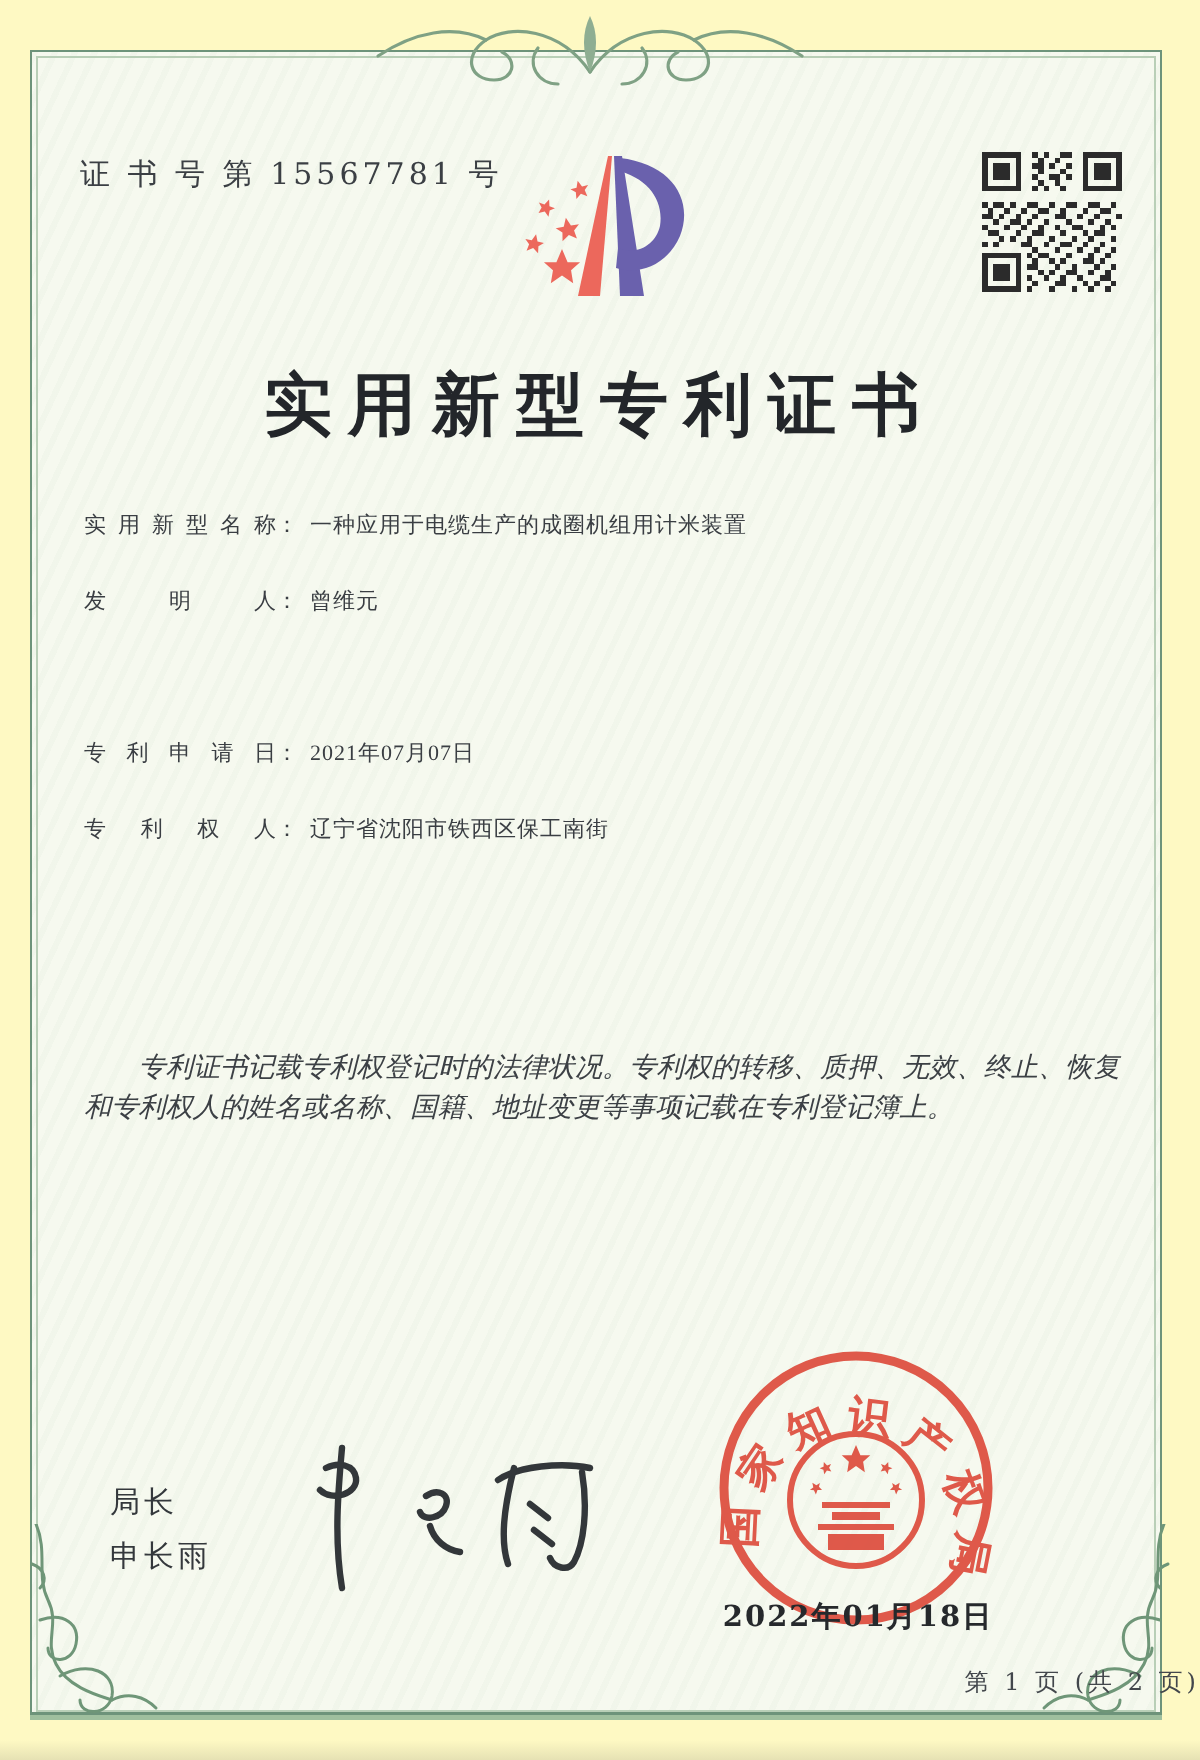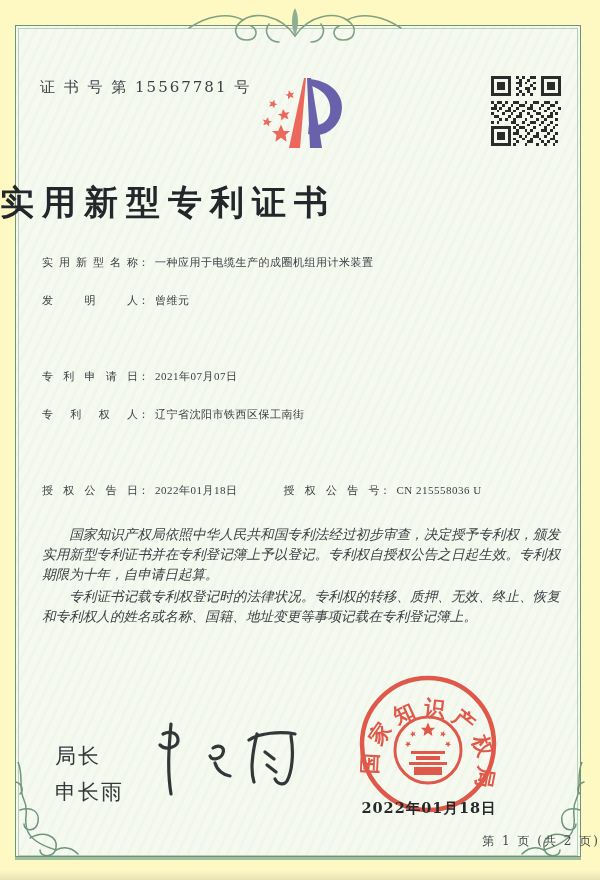--- a/index.html
+++ b/index.html
@@ -34,42 +34,42 @@
   .corner{position:absolute;bottom:18px;width:70px;height:100px;}
   .corner.left{left:10px;}
   .corner.right{right:10px;transform:scaleX(-1);}
   
   .cert-no{
     position:absolute;left:40px;top:78px;font-size:15px;letter-spacing:2px;color:#3b3f44;
   }
   .logo{position:absolute;left:250px;top:72px;width:100px;height:98px;}
   .qr{position:absolute;left:491px;top:76px;width:70px;height:70px;}
   .title{
-    position:absolute;left:0;right:0;top:180px;
+    position:absolute;left:0;right:0;top:180px;text-align:center;
     font-size:34px;font-weight:700;letter-spacing:8px;color:#23262a;
   }
   
   .row{position:absolute;left:42px;width:520px;font-size:11px;white-space:nowrap;color:#3a3e43;font-family:Liberation Serif, serif;}
   .row .lab{
     display:inline-block;width:96px;text-align:justify;text-align-last:justify;
     vertical-align:bottom;
   }
   .row .col{display:inline-block;margin-right:6px;}
   .row .val{letter-spacing:.5px;}
   .r1{top:255px}.r2{top:293px}.r3{top:331px}.r4{top:369px}.r5{top:407px}.r6{top:445px}.r7{top:483px}
   .grant-right{margin-left:46px;}
   
   .paras{
     position:absolute;left:42px;top:524px;width:518px;
     font-size:13.6px;line-height:20px;color:#3c4045;font-style:italic;
     text-align:justify;
   }
   .paras p{margin:0 0 2px 0;text-indent:2em;}
   
-  .signer{position:absolute;left:55px;top:742px;font-size:21px;letter-spacing:2px;color:#34383c;}
+  .signer{position:absolute;left:55px;top:742px;font-size:15px;letter-spacing:2px;color:#34383c;}
   .signer .name{margin-top:8px;}
   .signature{position:absolute;left:133px;top:718px;width:185px;height:85px;}
   .seal{position:absolute;left:352px;top:668px;width:152px;height:152px;}
   .seal-date{
     position:absolute;left:356px;top:799px;width:146px;text-align:center;
     font-size:14.5px;font-weight:600;letter-spacing:1px;color:#26292c;
   }
   .footer{
     position:absolute;left:0;right:0;top:833px;text-align:right;
     font-size:12px;letter-spacing:2px;color:#43474c;
@@ -156,26 +156,22 @@
   </div>
   <div class="row r2">
     <span class="lab">发明人</span><span class="col">：</span><span class="val">曾维元</span>
   </div>
   <div class="row r4">
     <span class="lab">专利申请日</span><span class="col">：</span><span class="val">2021年07月07日</span>
   </div>
   <div class="row r5">
     <span class="lab">专利权人</span><span class="col">：</span><span class="val">辽宁省沈阳市铁西区保工南街</span>
   </div>
-  <div class="row r7">
-    <span class="lab">授权公告日</span><span class="col">：</span><span class="val">2022年01月18日</span><span class="lab grant-right">授权公告号</span><span class="col">：</span><span class="val">CN 215558036 U</span>
-  </div>
 
   <div class="paras">
-    <p>国家知识产权局依照中华人民共和国专利法经过初步审查，决定授予专利权，颁发实用新型专利证书并在专利登记簿上予以登记。专利权自授权公告之日起生效。专利权期限为十年，自申请日起算。</p>
     <p>专利证书记载专利权登记时的法律状况。专利权的转移、质押、无效、终止、恢复和专利权人的姓名或名称、国籍、地址变更等事项记载在专利登记簿上。</p>
   </div>
 
   <div class="signer">
     <div>局长</div>
     <div class="name">申长雨</div>
   </div>
 
   <svg class="signature" viewBox="0 0 185 85">
     <g stroke="#33373a" stroke-width="3.2" fill="none" stroke-linecap="round" stroke-linejoin="round">

